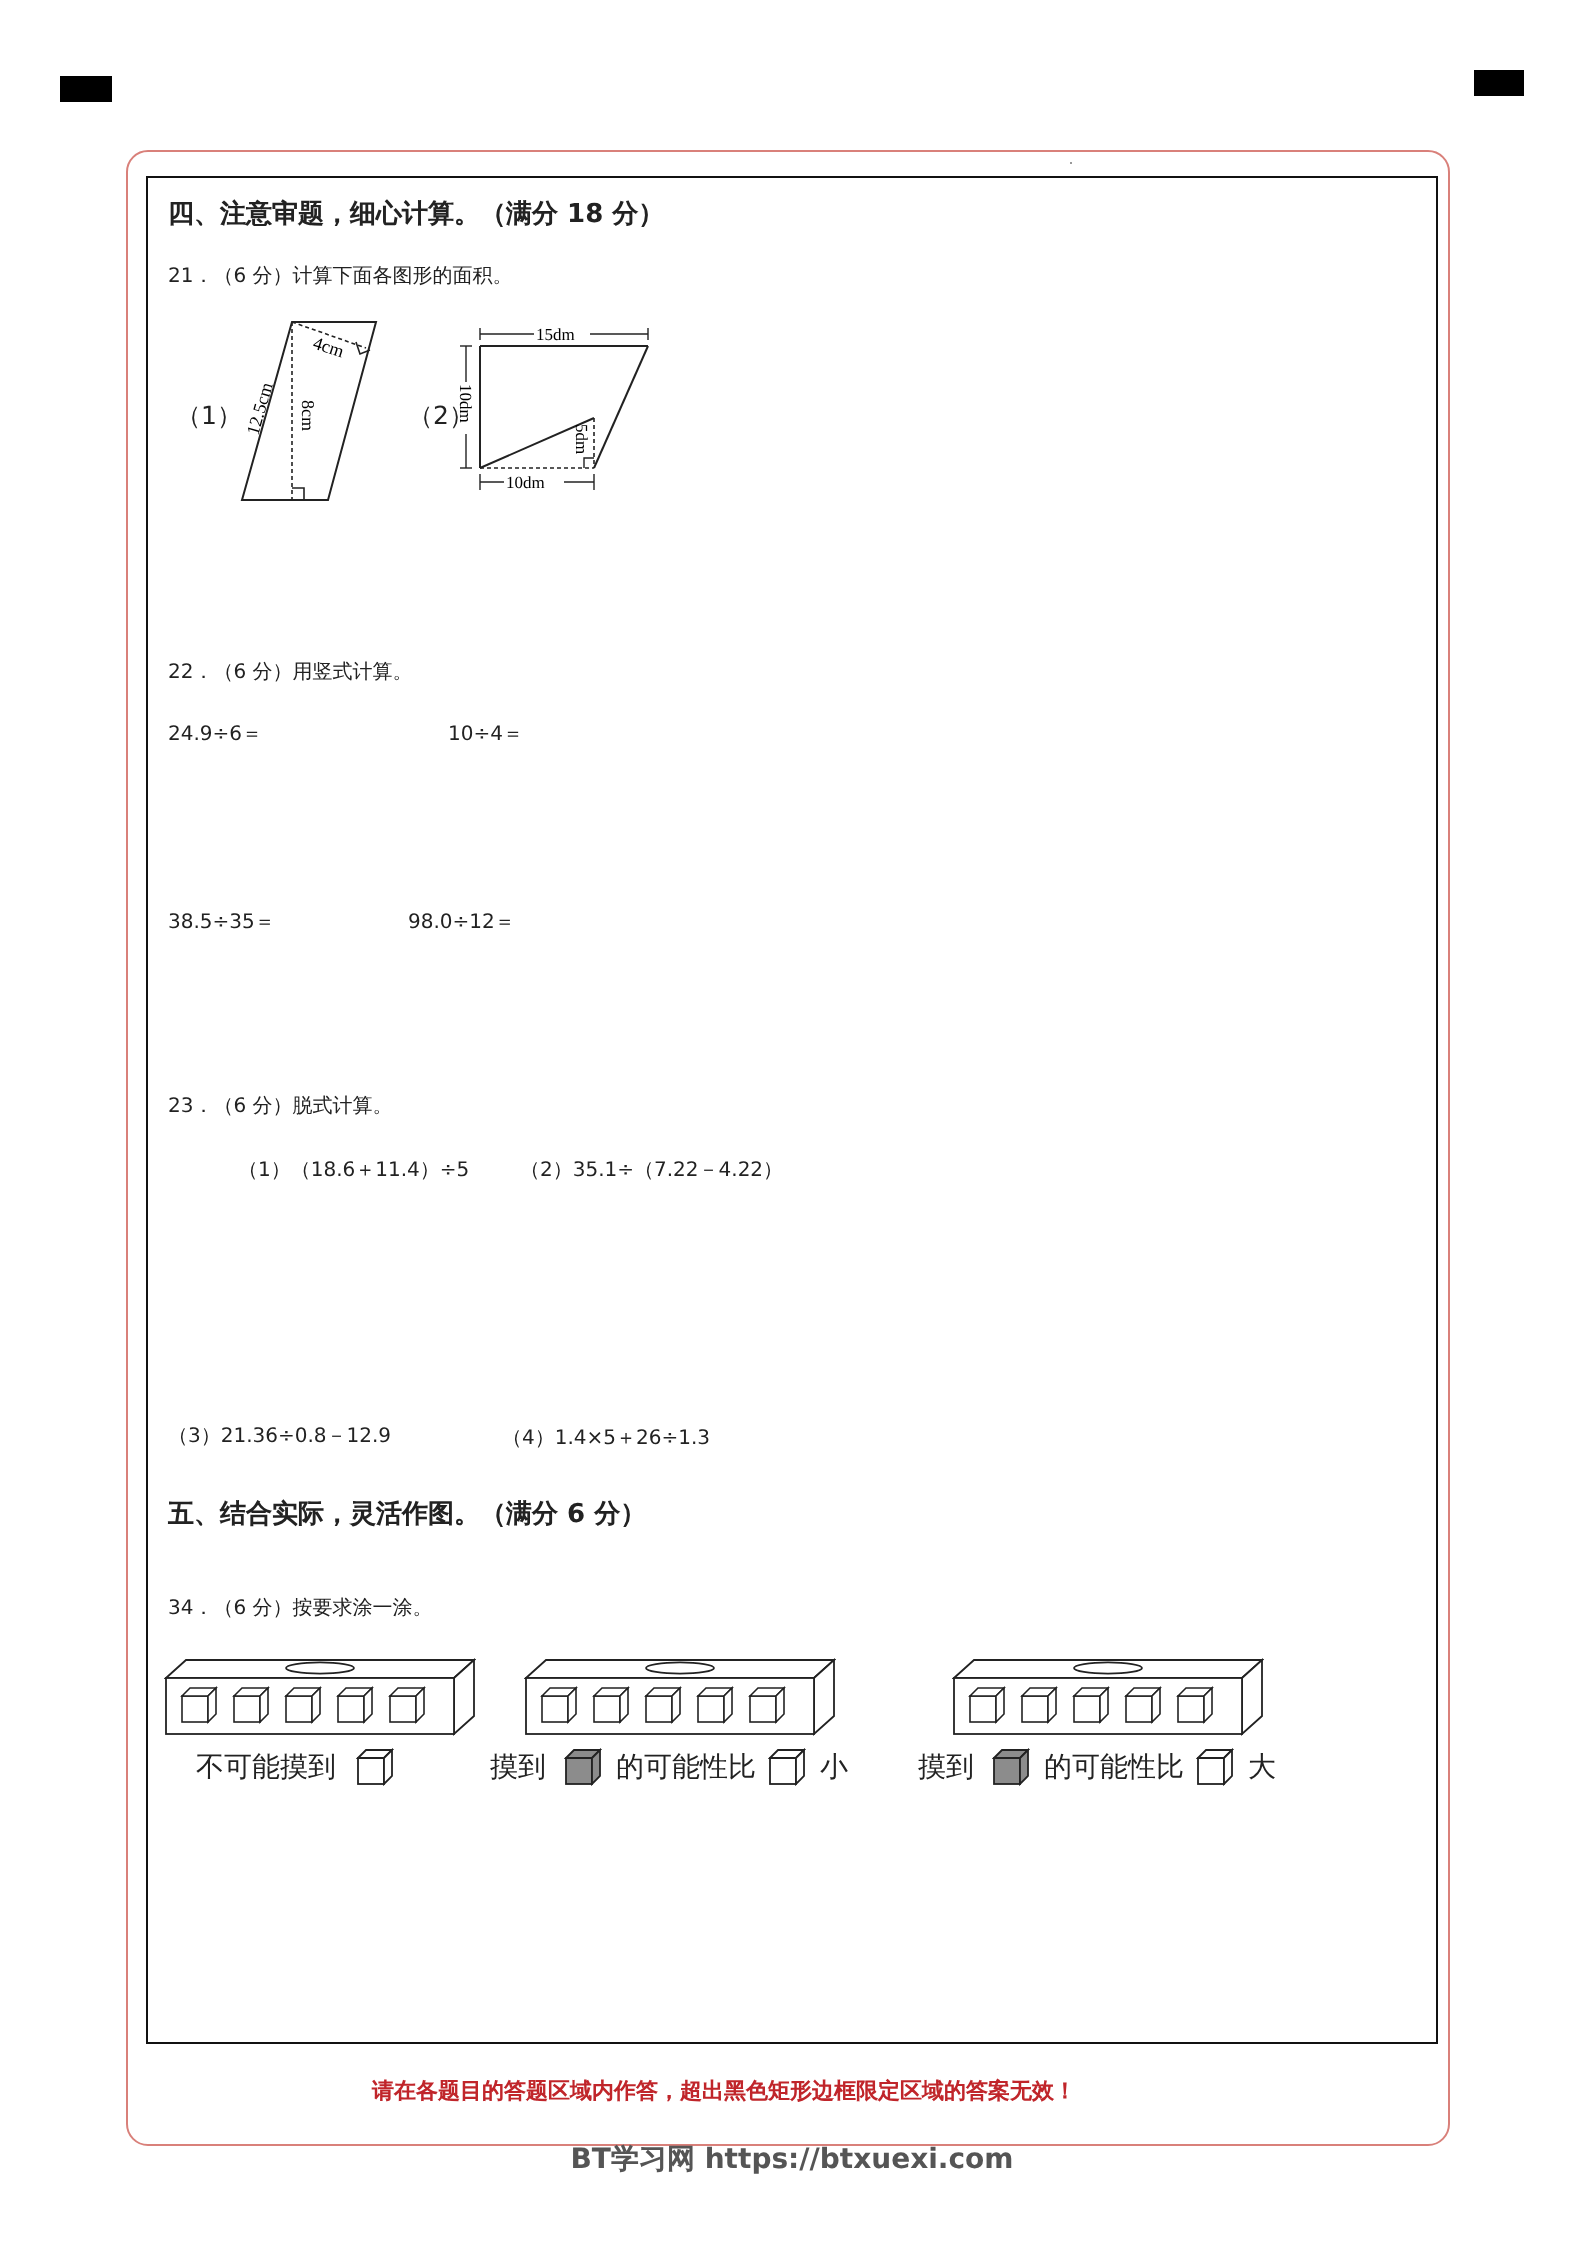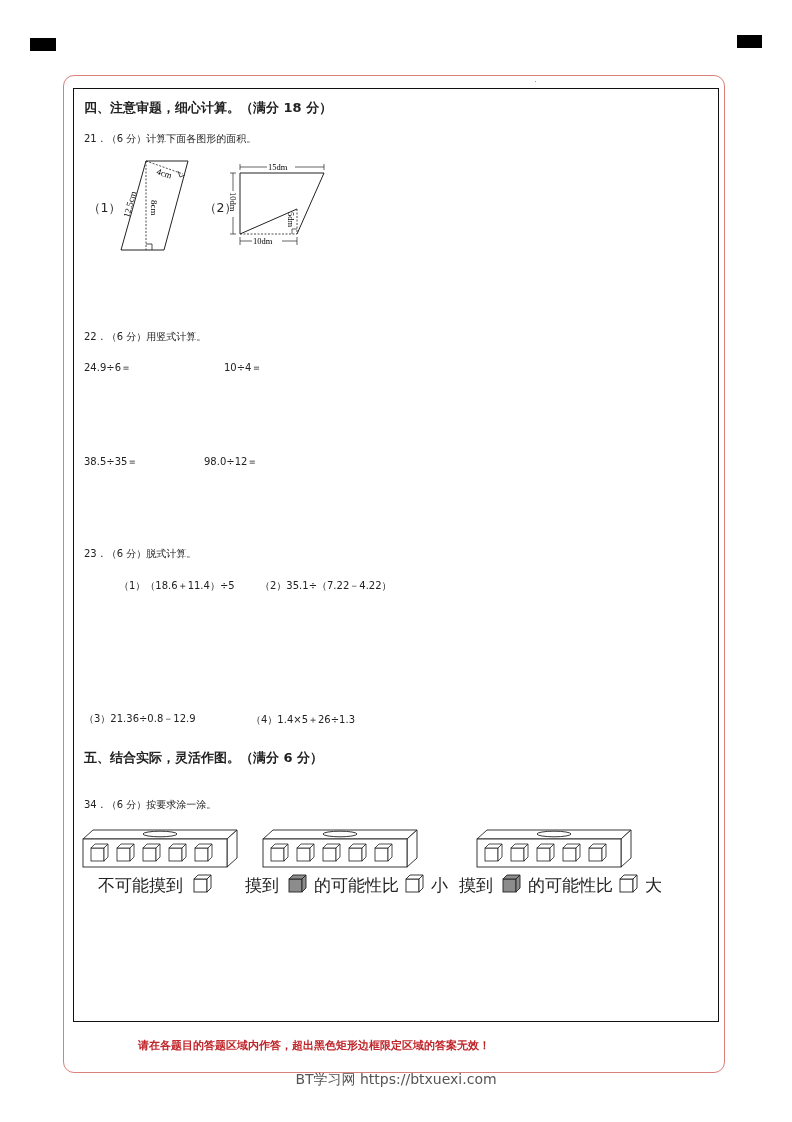--- a/index.html
+++ b/index.html
@@ -9,25 +9,25 @@
   .mark-left { left: 30px; top: 38px; width: 26px; height: 13px; }
   .mark-right { left: 737px; top: 35px; width: 25px; height: 13px; }
   .outer-frame { position: absolute; left: 63px; top: 75px; width: 662px; height: 998px;
                  border: 1.5px solid #d9807a; border-radius: 11px; box-sizing: border-box; }
   .answer-box { position: absolute; left: 73px; top: 88px; width: 646px; height: 934px;
                 border: 1.3px solid #111; box-sizing: border-box; }
   .t { position: absolute; font-size: 10px; white-space: nowrap; line-height: 16px; }
   .bold { font-weight: bold; font-size: 13px; }
   .fig-label { font-size: 12.5px; }
   .footer-note { position: absolute; left: 0; width: 628px; top: 1038px; text-align: center;
-                 color: #c0252a; font-size: 11px; font-weight: bold; }
+                 color: #c0252a; font-size: 11px; font-weight: bold; padding-left: 48px; }
   .watermark { position: absolute; left: 0; width: 792px; top: 1071px; text-align: center;
-               color: #555; font-size: 14px; }
+               color: #555; font-size: 14px; font-weight: bold; }
   svg text { font-family: "Liberation Serif", "DejaVu Serif", serif; }
-  .box-cap { position: absolute; font-size: 17px; white-space: nowrap; display: flex; align-items: flex-start; gap: 6px; }
+  .box-cap { position: absolute; font-size: 14px; white-space: nowrap; display: flex; align-items: flex-end; gap: 6px; }
   .tiny-dot { position: absolute; left: 535px; top: 81px; width: 1px; height: 1px; background: #999; }
 </style>
 </head>
 <body>
 
 <div class="mark mark-left"></div>
 <div class="mark mark-right"></div>
 
 <div class="outer-frame"></div>
 <div class="tiny-dot"></div>

